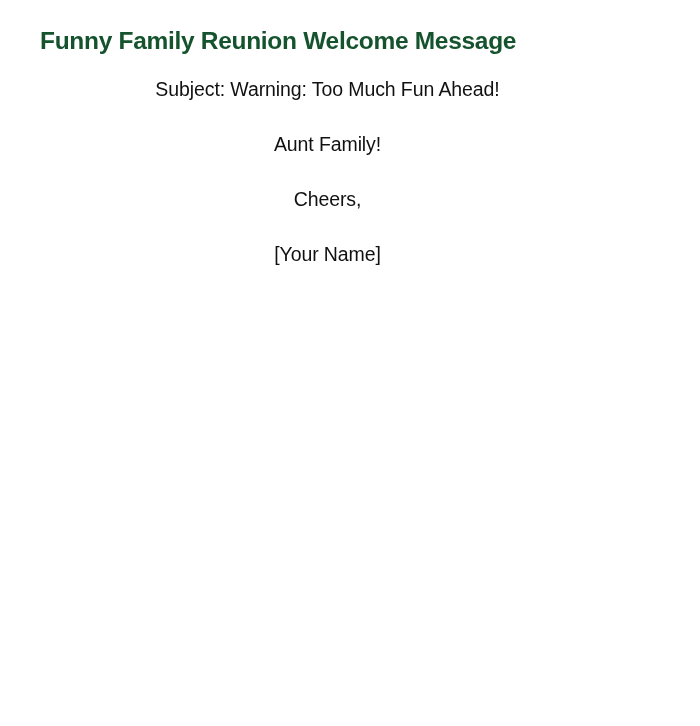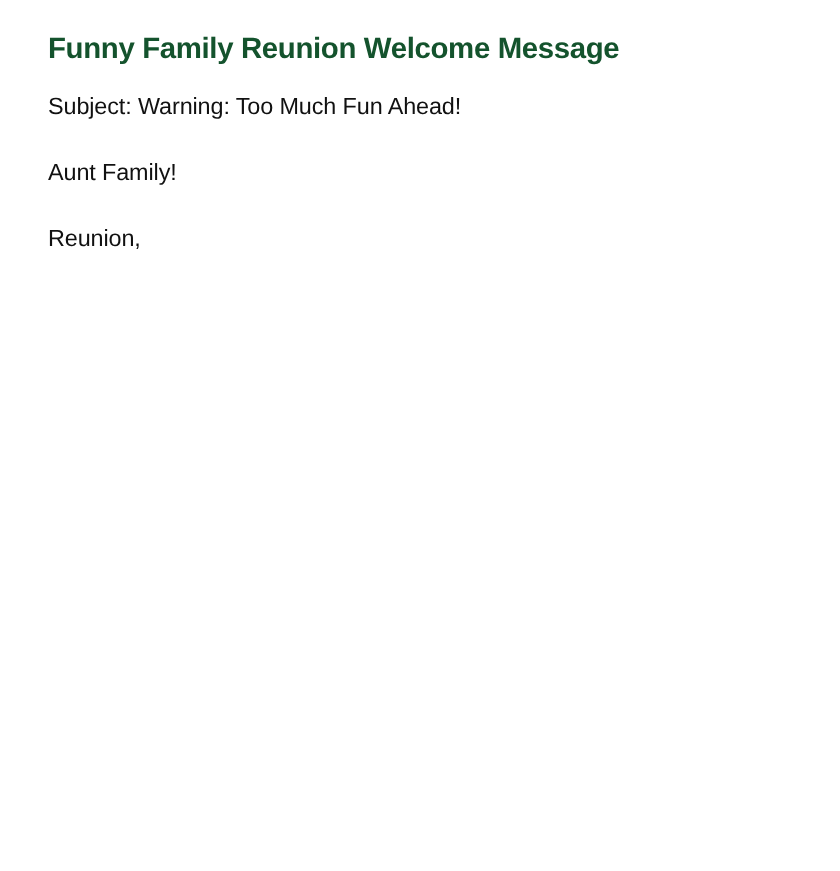--- a/index.html
+++ b/index.html
@@ -25,23 +25,25 @@
       margin: 0 0 14px 0;
       line-height: 34px;
       letter-spacing: -0.3px;
       color: #14532d;
     }
     .para {
       font-size: 19.5px;
       line-height: 35px;
       margin: 0 0 20px 0;
       letter-spacing: -0.1px;
+      text-align: center;
     }
   </style>
 </head>
 <body>
 
 <div class="doc">
   <h1 class="title">Funny Family Reunion Welcome Message</h1>
   <p class="para">Subject: Warning: Too Much Fun Ahead!</p>
   <p class="para">Aunt Family!</p>
-  <p class="para">Reunion,</p>
+  <p class="para">Cheers,</p>
+  <p class="para">[Your Name]</p>
 </div>
 
 </body></html>

